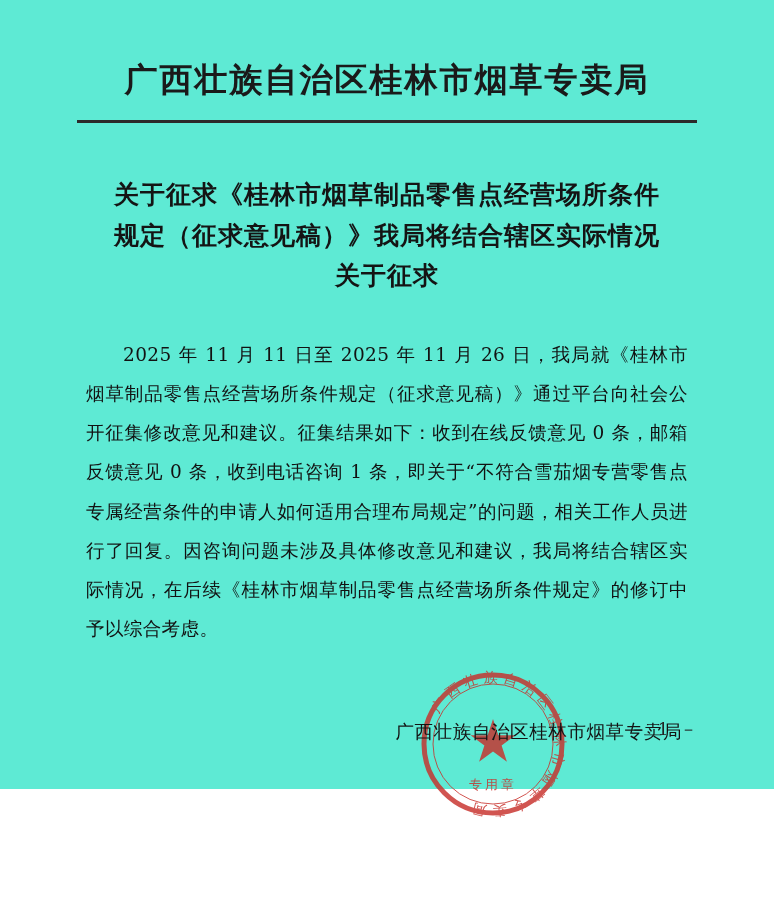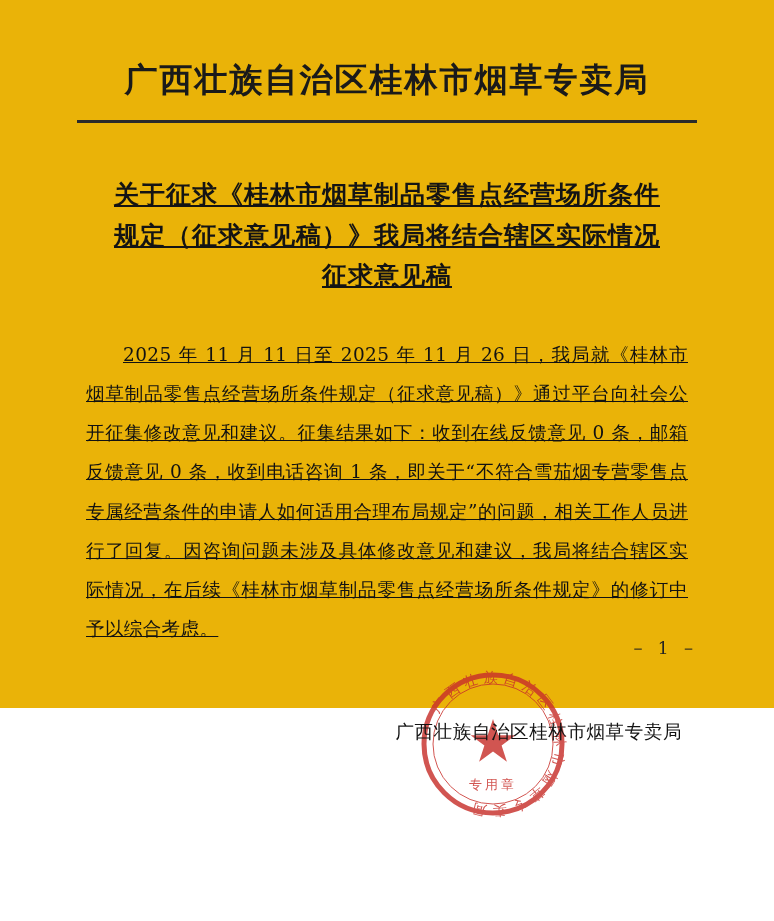--- a/index.html
+++ b/index.html
@@ -12,23 +12,23 @@
     height: 921px;
     overflow: hidden;
     font-family: "DejaVu Serif", "Liberation Serif", serif;
     color: #111111;
     position: relative;
   }
 
   .page {
     position: relative;
     width: 774px;
-    height: 708px;
+    height: 789px;
     box-sizing: border-box;
-    background: #eab308;
+    background: #5eead4;
   }
 
   
   .letterhead {
     margin: 0 auto;
     padding-top: 62px;
     width: 620px;
     text-align: center;
   }
   .letterhead-title {
@@ -50,37 +50,35 @@
   
   .doc-title {
     margin: 52px auto 0 auto;
     width: 600px;
     text-align: center;
     font-size: 25px;
     font-weight: bold;
     line-height: 1.62;
     letter-spacing: 1px;
     color: #141414;
-    text-decoration: underline;
   }
   .doc-title .line {
     display: block;
   }
 
   
   .body-text {
     margin: 38px auto 0 auto;
     width: 602px;
     font-size: 18.5px;
     line-height: 2.12;
     letter-spacing: 0.4px;
     text-align: justify;
     text-justify: inter-ideograph;
     color: #121212;
-    text-decoration: underline;
   }
   .body-text p {
     margin: 0;
     text-indent: 2em;
   }
 
   
   .signature {
     margin: 46px 0 0 0;
     position: relative;
@@ -131,21 +129,21 @@
 <div class="page">
 
   <div class="letterhead">
     <div class="letterhead-title">广西壮族自治区桂林市烟草专卖局</div>
     <div class="letterhead-rule"></div>
   </div>
 
   <div class="doc-title">
     <span class="line">关于征求《桂林市烟草制品零售点经营场所条件</span>
     <span class="line">规定（征求意见稿）》我局将结合辖区实际情况</span>
-    <span class="line">征求意见稿</span>
+    <span class="line">关于征求</span>
   </div>
 
   <div class="body-text">
     <p>2025 年 11 月 11 日至 2025 年 11 月 26 日，我局就《桂林市烟草制品零售点经营场所条件规定（征求意见稿）》通过平台向社会公开征集修改意见和建议。征集结果如下：收到在线反馈意见 0 条，邮箱反馈意见 0 条，收到电话咨询 1 条，即关于“不符合雪茄烟专营零售点专属经营条件的申请人如何适用合理布局规定”的问题，相关工作人员进行了回复。因咨询问题未涉及具体修改意见和建议，我局将结合辖区实际情况，在后续《桂林市烟草制品零售点经营场所条件规定》的修订中予以综合考虑。</p>
   </div>
 
   <div class="signature">
 
     <div class="seal">
       <svg width="166" height="166" viewBox="0 0 166 166" xmlns="http://www.w3.org/2000/svg">

